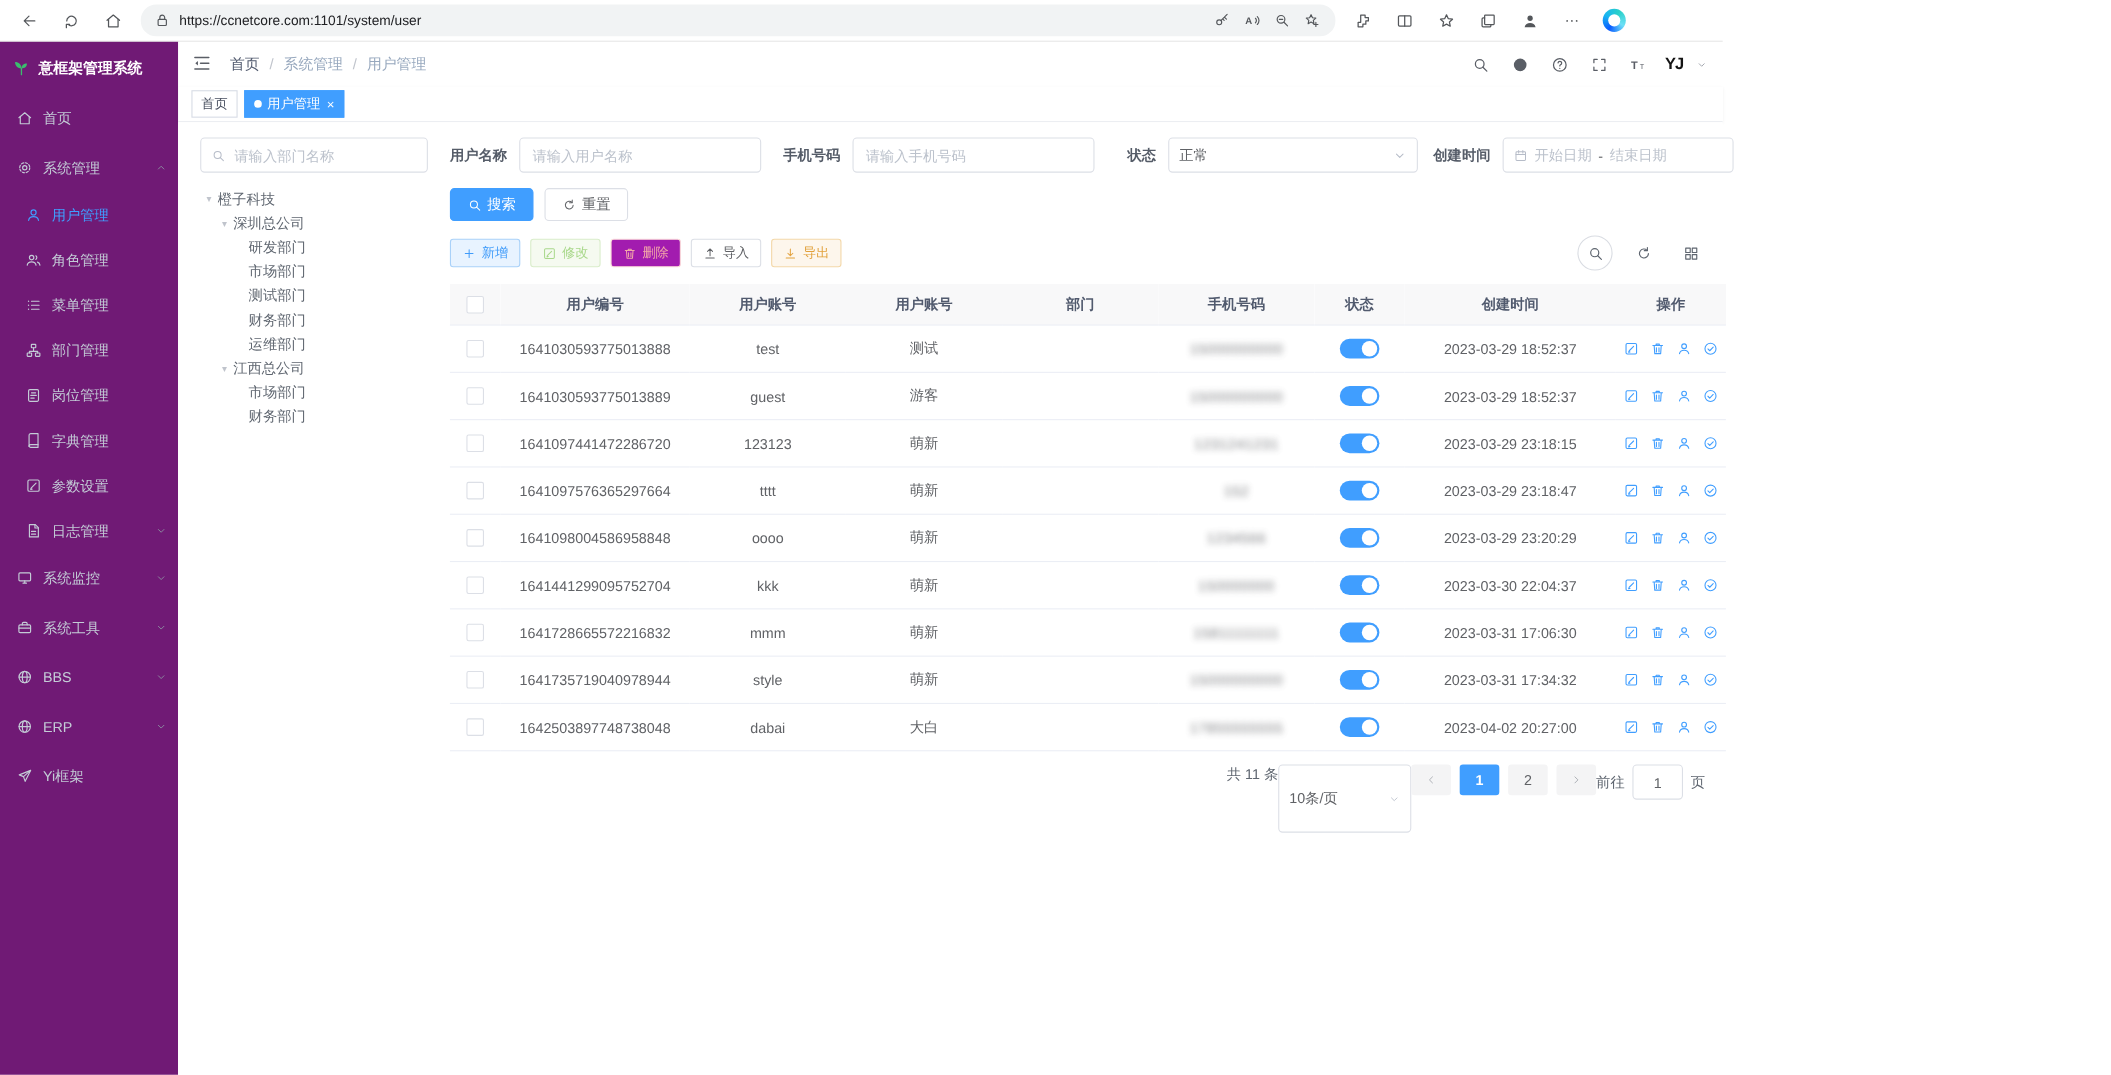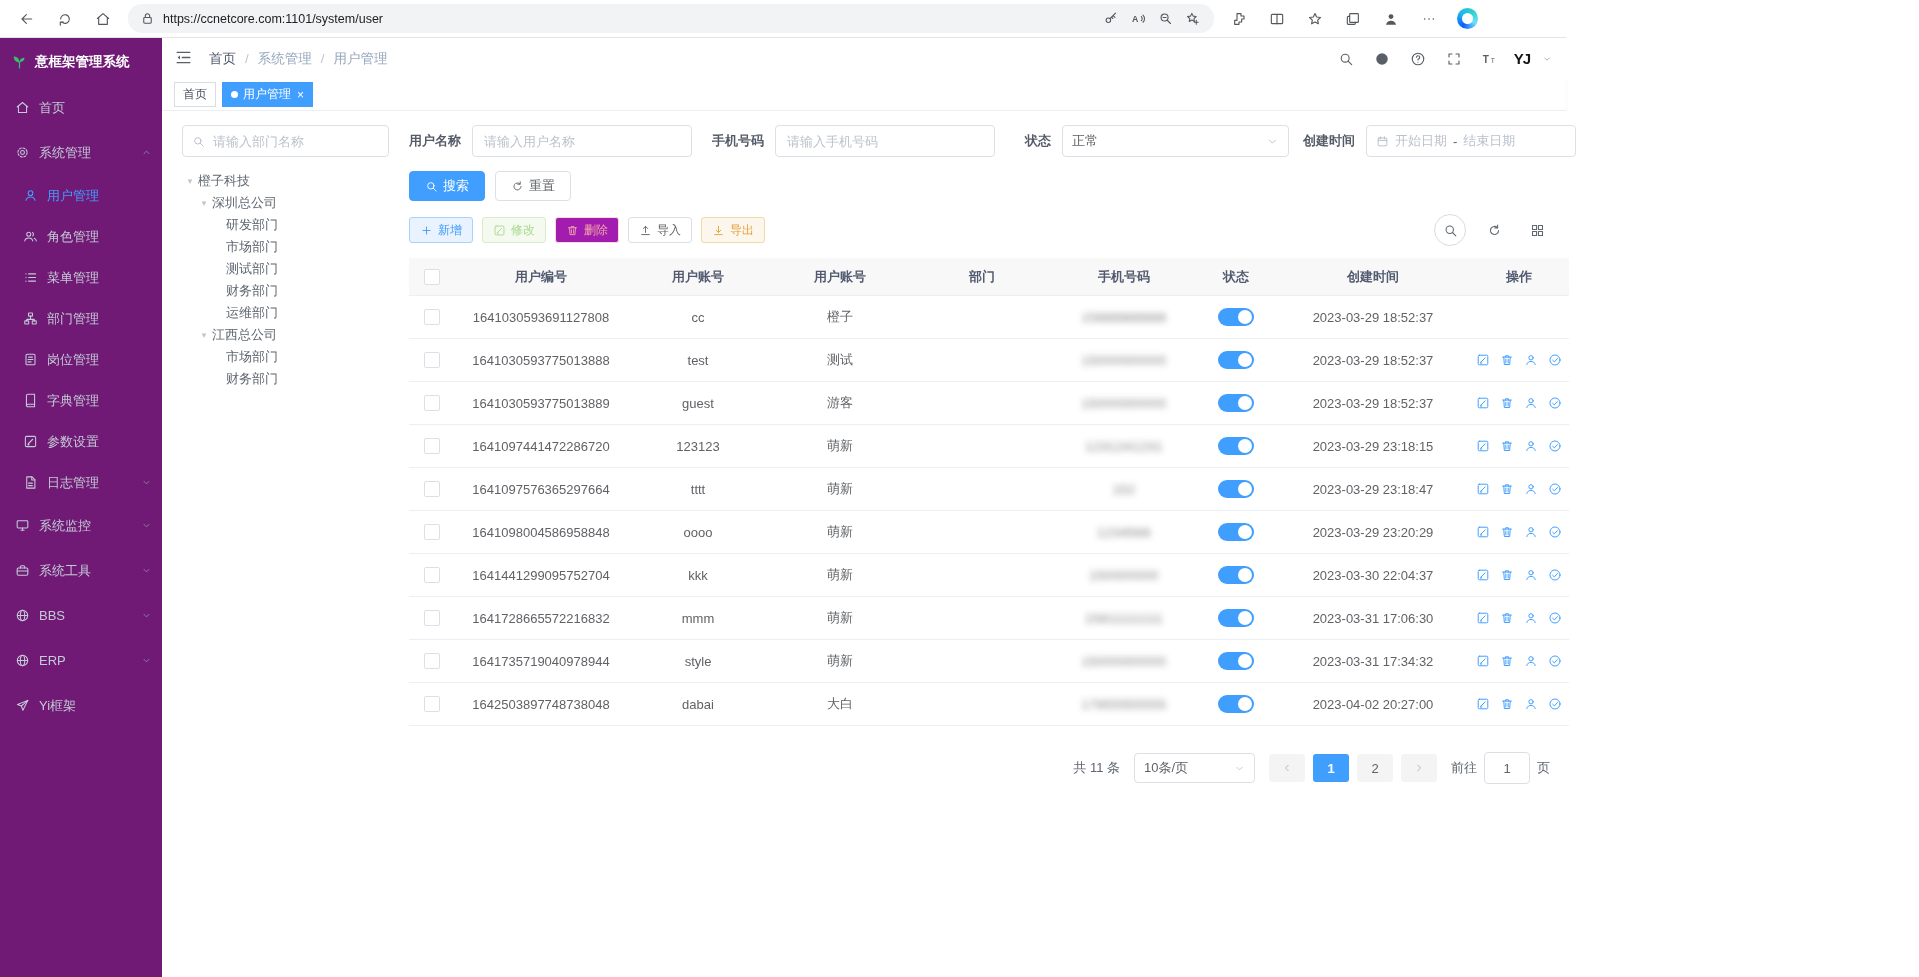--- a/index.html
+++ b/index.html
@@ -100,22 +100,22 @@
   .tbl td{height:40px;border-bottom:1px solid #ebeef5;text-align:center;white-space:nowrap;overflow:hidden}
   .cb{display:inline-block;width:14px;height:14px;border:1px solid #dcdfe6;border-radius:2px;background:#fff;vertical-align:middle;cursor:pointer}
   .switch{display:inline-block;width:36px;height:18px;border-radius:9px;background:#409eff;position:relative;cursor:pointer;vertical-align:middle}
   .switch i{position:absolute;top:2px;right:2px;width:14px;height:14px;border-radius:50%;background:#fff}
   .blur{filter:blur(3px);opacity:.8;letter-spacing:.5px}
   .ops{display:flex;justify-content:center;gap:9px;color:#409eff}
   .opbtn{width:15px;height:15px;cursor:pointer}
   .opbtn svg.ic{width:14px;height:14px}
 
   
-  .pager{display:flex;align-items:center;justify-content:flex-end;gap:14px;margin-top:26px;font-size:13px;color:#5f6670;padding-right:2px}
-  .psel{width:101px;height:28px;border:1px solid #dcdfe6;border-radius:4px;display:flex;align-items:center;justify-content:space-between;padding:0 9px;background:#fff;cursor:pointer;color:#606266}
+  .pager{display:flex;align-items:flex-start;justify-content:flex-end;margin-top:12px;font-size:13px;color:#5f6670;padding-right:2px}
+  .psel{width:101px;height:28px;border:1px solid #dcdfe6;border-radius:4px;display:flex;align-items:center;justify-content:space-between;padding:16px 9px;background:#fff;cursor:pointer;color:#606266}
   .psel svg.ic{width:11px;height:11px;color:#b6bcc8}
   .pgroup{display:flex;gap:8px;align-items:center}
   .pbtn{min-width:28px;height:28px;padding:0 4px;border-radius:3px;background:#f4f4f5;display:inline-flex;align-items:center;justify-content:center;font-size:13px;color:#606266;cursor:pointer}
   .pbtn.active{background:#409eff;color:#fff;font-weight:700}
   .pbtn.nav{color:#a8abb2}
   .pbtn.nav svg.ic{width:12px;height:12px}
   .goto{display:flex;align-items:center;gap:7px}
   .ginp{width:40px;height:28px;border:1px solid #dcdfe6;border-radius:4px;text-align:center;font-size:13px;color:#606266;outline:0;font-family:inherit}
 </style>
 </head>
@@ -636,31 +636,20 @@
                   <th style="width:140px">部门</th>
                   <th style="width:140px">手机号码</th>
                   <th style="width:80px">状态</th>
                   <th style="width:190px">创建时间</th>
                   <th style="width:98px">操作</th>
                 </tr>
               </thead>
             <tbody>
                 <tr>
                   <td><span class="cb"></span></td>
-                  <td>1641030593691127808</td>
-                  <td>cc</td>
-                  <td>橙子</td>
-                  <td></td>
-                  <td><span class="blur">15888888888</span></td>
-                  <td><span class="switch"><i></i></span></td>
-                  <td>2023-03-29 18:52:37</td>
-                  <td></td>
-                </tr>
-                <tr>
-                  <td><span class="cb"></span></td>
                   <td>1641030593775013888</td>
                   <td>test</td>
                   <td>测试</td>
                   <td></td>
                   <td><span class="blur">15000000000</span></td>
                   <td><span class="switch"><i></i></span></td>
                   <td>2023-03-29 18:52:37</td>
                   <td>
                     <div class="ops">
                       <span class="opbtn">

